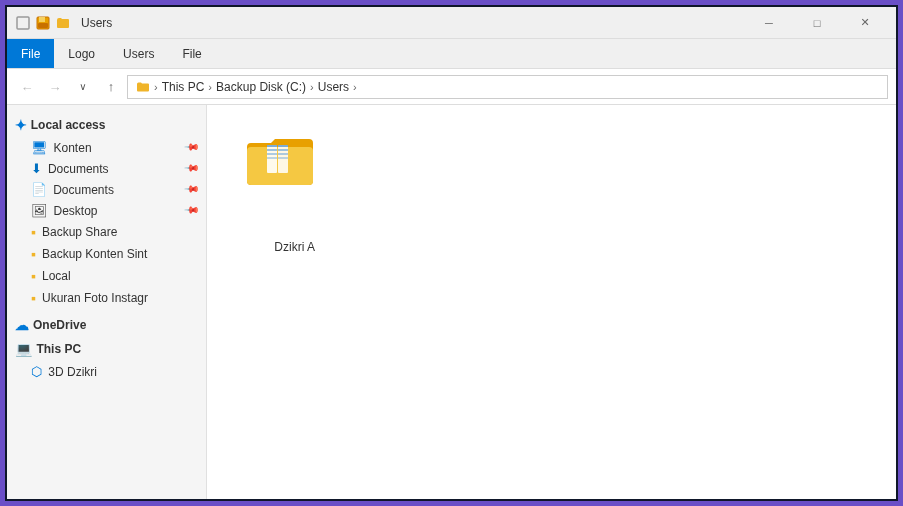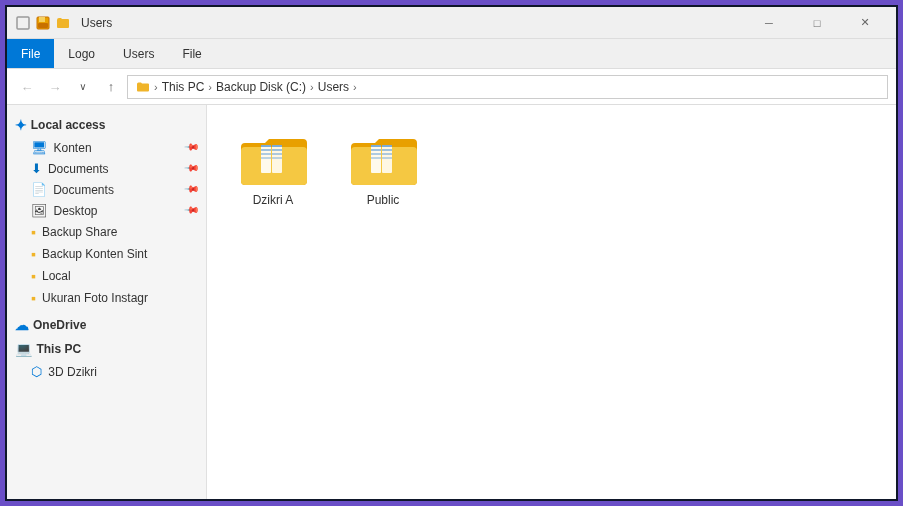--- a/index.html
+++ b/index.html
@@ -179,25 +179,26 @@
       overflow-y: auto;
       padding: 16px;
       display: flex;
       flex-wrap: wrap;
       align-content: flex-start;
       gap: 10px;
     }
     .folder-item {
       display: flex;
       flex-direction: column;
-      align-items: center;
+      align-items: flex-end;
       width: 100px;
       cursor: pointer;
       padding: 8px;
       border-radius: 2px;
+      gap: 47px;
     }
     .folder-label {
       margin-top: 4px;
       font-size: 12px;
       text-align: center;
       color: #333;
     }
 
     
     .folder-svg {
@@ -353,36 +354,16 @@
           <rect x="24" y="28" width="10" height="2" fill="#5b9bd5" opacity="0.4"></rect>
           <rect x="35" y="16" width="10" height="28" rx="1" fill="#fff" opacity="0.85"></rect>
           <rect x="35" y="16" width="10" height="2" fill="#5b9bd5" opacity="0.8"></rect>
           <rect x="35" y="20" width="10" height="2" fill="#5b9bd5" opacity="0.6"></rect>
           <rect x="35" y="24" width="10" height="2" fill="#5b9bd5" opacity="0.5"></rect>
           <rect x="35" y="28" width="10" height="2" fill="#5b9bd5" opacity="0.4"></rect>
         </svg>
         <span class="folder-label">Dzikri A</span>
       </div>
 
-      <div class="folder-item">
-        <svg class="folder-svg" viewBox="0 0 72 60">
-
-          <path d="M4 18 Q4 14 8 14 L28 14 L32 10 L66 10 Q70 10 70 14 L70 52 Q70 56 66 56 L8 56 Q4 56 4 52 Z" fill="#e8a000"></path>
-
-          <path d="M4 22 Q4 18 8 18 L66 18 Q70 18 70 22 L70 52 Q70 56 66 56 L8 56 Q4 56 4 52 Z" fill="#f5c842"></path>
-
-          <rect x="24" y="16" width="10" height="28" rx="1" fill="#fff" opacity="0.9"></rect>
-          <rect x="24" y="16" width="10" height="2" fill="#5b9bd5" opacity="0.8"></rect>
-          <rect x="24" y="20" width="10" height="2" fill="#5b9bd5" opacity="0.6"></rect>
-          <rect x="24" y="24" width="10" height="2" fill="#5b9bd5" opacity="0.5"></rect>
-          <rect x="24" y="28" width="10" height="2" fill="#5b9bd5" opacity="0.4"></rect>
-          <rect x="35" y="16" width="10" height="28" rx="1" fill="#fff" opacity="0.85"></rect>
-          <rect x="35" y="16" width="10" height="2" fill="#5b9bd5" opacity="0.8"></rect>
-          <rect x="35" y="20" width="10" height="2" fill="#5b9bd5" opacity="0.6"></rect>
-          <rect x="35" y="24" width="10" height="2" fill="#5b9bd5" opacity="0.5"></rect>
-          <rect x="35" y="28" width="10" height="2" fill="#5b9bd5" opacity="0.4"></rect>
-        </svg>
-        <span class="folder-label">Public</span>
-      </div>
 
     </div>
   </div>
 </div>
 
 </body></html>

